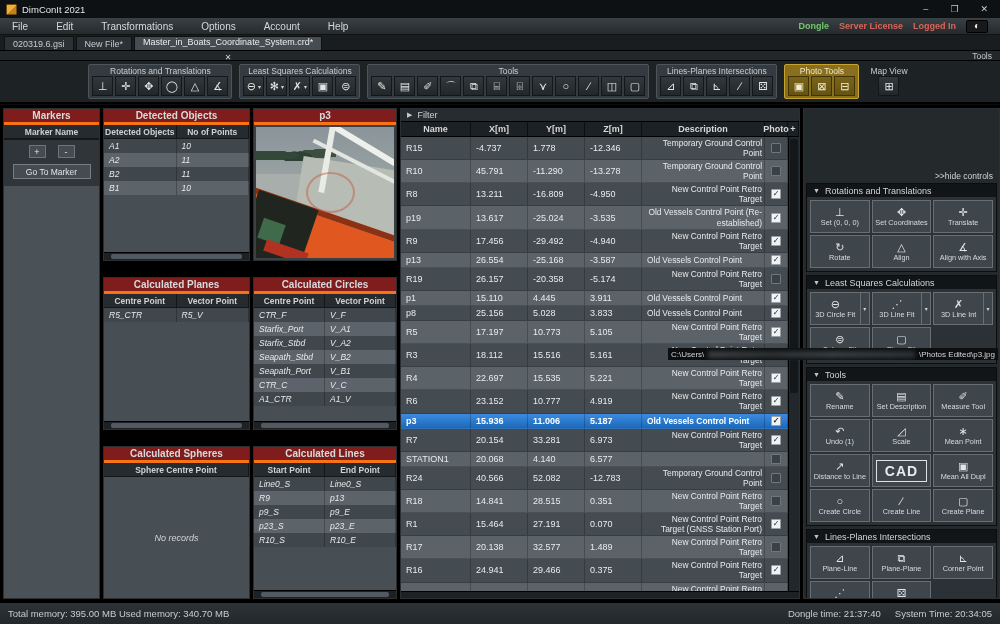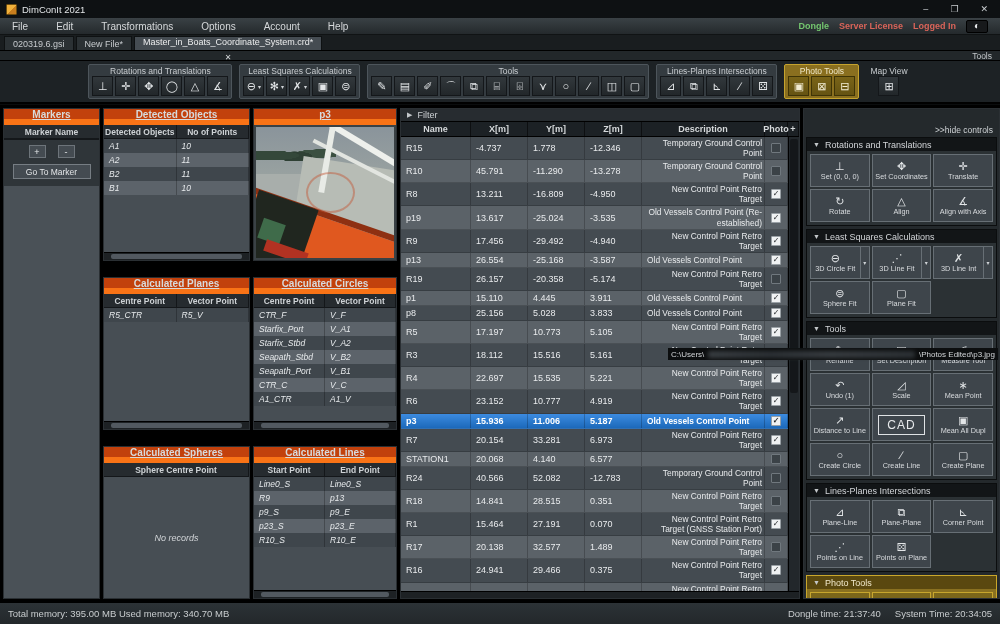--- a/index.html
+++ b/index.html
@@ -45,22 +45,22 @@
   .tb-group.gold .tb-group-label { color:#f0e8c8; }
   .tb-group.gold .tb-btn { background:linear-gradient(#7a6418,#655312); border-color:#3f3406; color:#f2ecd4; }
 
   
   .content { position:absolute; top:105px; left:0; right:0; bottom:22px; display:flex; gap:3px; background:#000; padding:3px 0 3px 3px; }
   .col-a { width:147px; } .col-b { width:144px; }
   .col-a,.col-b { display:flex; flex-direction:column; gap:16px; }
 
   
   .markers { width:97px; display:flex; flex-direction:column; border:1px solid #2a2f33; background:#4a5157; }
-  .panel-title { height:16px; background:#c2410c; color:#d7dadc; font-size:10px; font-weight:bold;
-                 display:flex; align-items:center; justify-content:center; border-bottom:6px solid #f97316; flex:none;text-decoration:underline; }
+  .panel-title { height:16px; background:#7f1d1d; color:#d7dadc; font-size:10px; font-weight:bold;
+                 display:flex; align-items:center; justify-content:center; border-bottom:3px solid #f97316; flex:none; }
   .sub-head { height:14px; background:#262b2f; border-bottom:1px solid #14171a; display:flex; align-items:center; justify-content:center;
               font-size:8.5px; font-weight:bold; color:#ced2d5; flex:none; }
   .mk-body { flex:1; overflow:hidden; }
   .mk-footer { background:#2f3539; border-top:1px solid #14171a; padding:5px 0 7px; flex:none; }
   .mk-btns { display:flex; justify-content:center; gap:12px; margin-bottom:6px; }
   .mk-btn { width:17px; height:13px; background:#444b51; border:1px solid #6d747a; color:#e6e9eb; font-size:9px;
             display:flex; align-items:center; justify-content:center; }
   .goto { margin:0 auto; width:78px; height:15px; background:#444b51; border:1px solid #767d83; color:#e3e6e8;
           font-size:8.5px; display:flex; align-items:center; justify-content:center; }
 
@@ -114,33 +114,33 @@
   .cb { width:10px; height:10px; border:1px solid #9aa1a6; background:#f0f2f3; display:flex; align-items:center; justify-content:center;
         font-size:8px; color:#24282b; border-radius:1px; line-height:8px; }
   .cb.un { background:#3b4247; border-color:#70787e; color:transparent; }
   .vscroll { width:11px; background:#22272b; border-left:1px solid #000; position:relative; flex:none; }
   .vthumb { position:absolute; left:1px; right:1px; top:2px; height:56%; background:#14171a; border-radius:2px; }
   .plus { font-size:9px; color:#d6d9db; }
   .tbl-hscroll { height:7px; background:#1d2124; border-top:1px solid #000; flex:none; position:relative; }
 
   
   .rp { flex:1; background:#24292c; border:1px solid #2a2f33; display:flex; flex-direction:column; overflow:hidden; }
-  .rp-hide { font-size:8.5px; color:#cfd3d6; text-align:right; padding:16px 6px 2px; flex:none; }
+  .rp-hide { font-size:8.5px; color:#cfd3d6; text-align:right; padding:16px 6px 2px; flex:none;margin-top:46px; }
   .rp-sec { margin:0 2px 3px; border:1px solid #0b0d0e; background:#2b3134; flex:none; }
   .rp-sec-h { height:13px; background:#121517; color:#d2d5d8; font-size:9px; display:flex; align-items:center; gap:5px; padding:0 6px; }
   .sec-arrow { font-size:7px; color:#c3c7ca; }
   .rp-grid { display:grid; grid-template-columns:repeat(3,1fr); gap:2px; padding:3px; }
   .rp-btn { height:33px; background:#3e454b; border:1px solid #676f75; display:flex; flex-direction:column;
             align-items:center; justify-content:center; color:#e2e5e7; overflow:hidden; }
   .rp-btn .ic { font-size:11px; line-height:13px; }
   .rp-btn .lb { font-size:7.3px; line-height:8px; text-align:center; color:#d8dbde; white-space:nowrap; }
   .rp-btn.dd { flex-direction:row; padding:0; }
   .dd-main { flex:1; display:flex; flex-direction:column; align-items:center; justify-content:center; height:100%; }
   .dd-strip { width:9px; height:100%; border-left:1px solid #676f75; display:flex; align-items:center; justify-content:center; font-size:6px; color:#cfd3d6; }
-  .cadbox { border:1px solid #dfe2e4; padding:2px 8px; font-size:12px; font-weight:normal; color:#e8eaec; letter-spacing:1px; }
+  .cadbox { border:1px solid #dfe2e4; padding:2px 8px; font-size:14px; font-weight:bold; color:#e8eaec; letter-spacing:1px; }
   .rp-sec.gold { background:#8a7120; border-color:#caa72b; }
   .rp-sec.gold .rp-sec-h { background:#5a480f; color:#f0e8cb; }
   .rp-sec.gold .rp-btn { background:#7b661a; border-color:#c7a62d; color:#f4eed8; }
   .rp-sec.gold .rp-btn .lb { color:#efe7c6; }
 
   
   .tooltip { position:absolute; left:668px; top:348px; width:330px; height:12px; background:#0c0e0f;
              display:flex; align-items:center; font-size:8px; color:#d3d6d9; z-index:40; padding:0 3px; }
   .redacted { flex:1; height:7px; margin:0 4px; border-radius:2px;
               background:linear-gradient(90deg,#3a3f43,#2c3135 30%,#383d41 60%,#2c3135); filter:blur(2px); }

